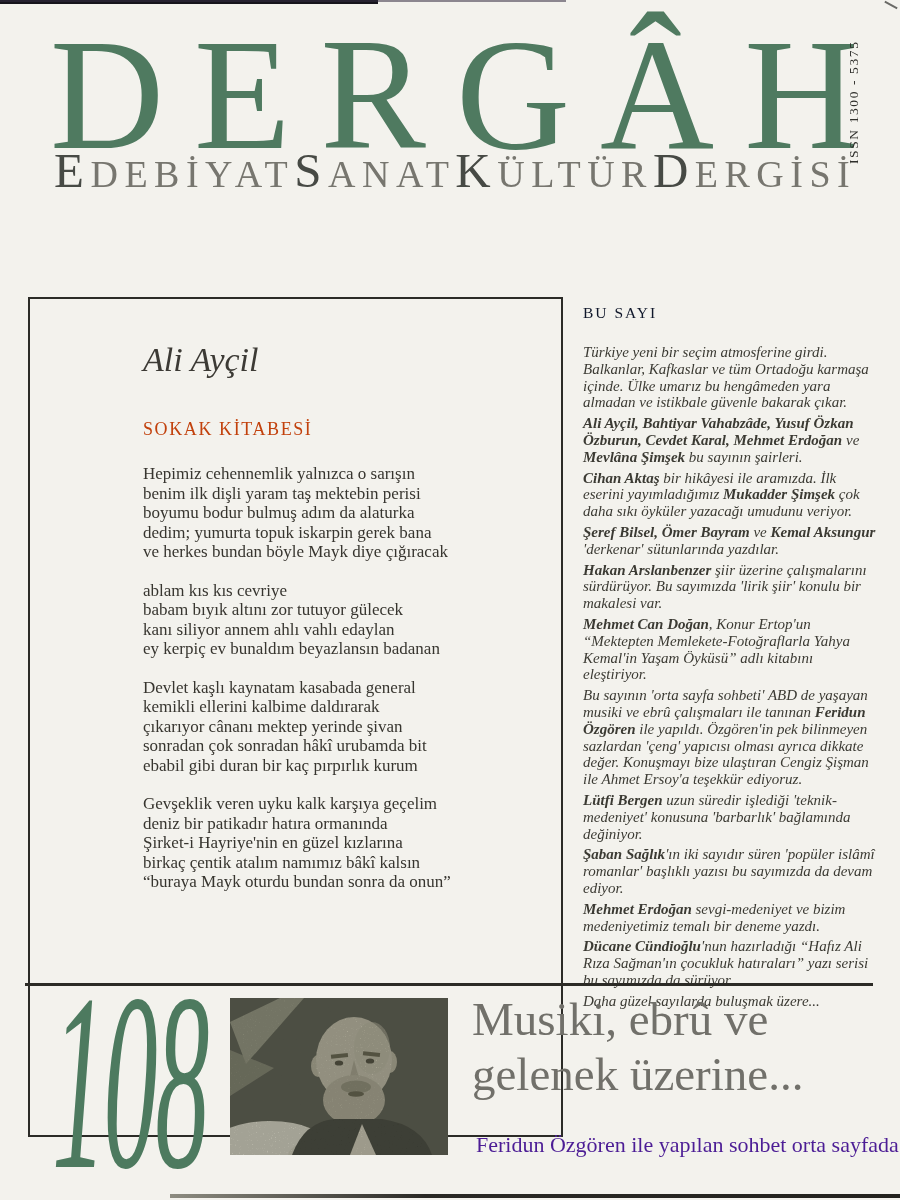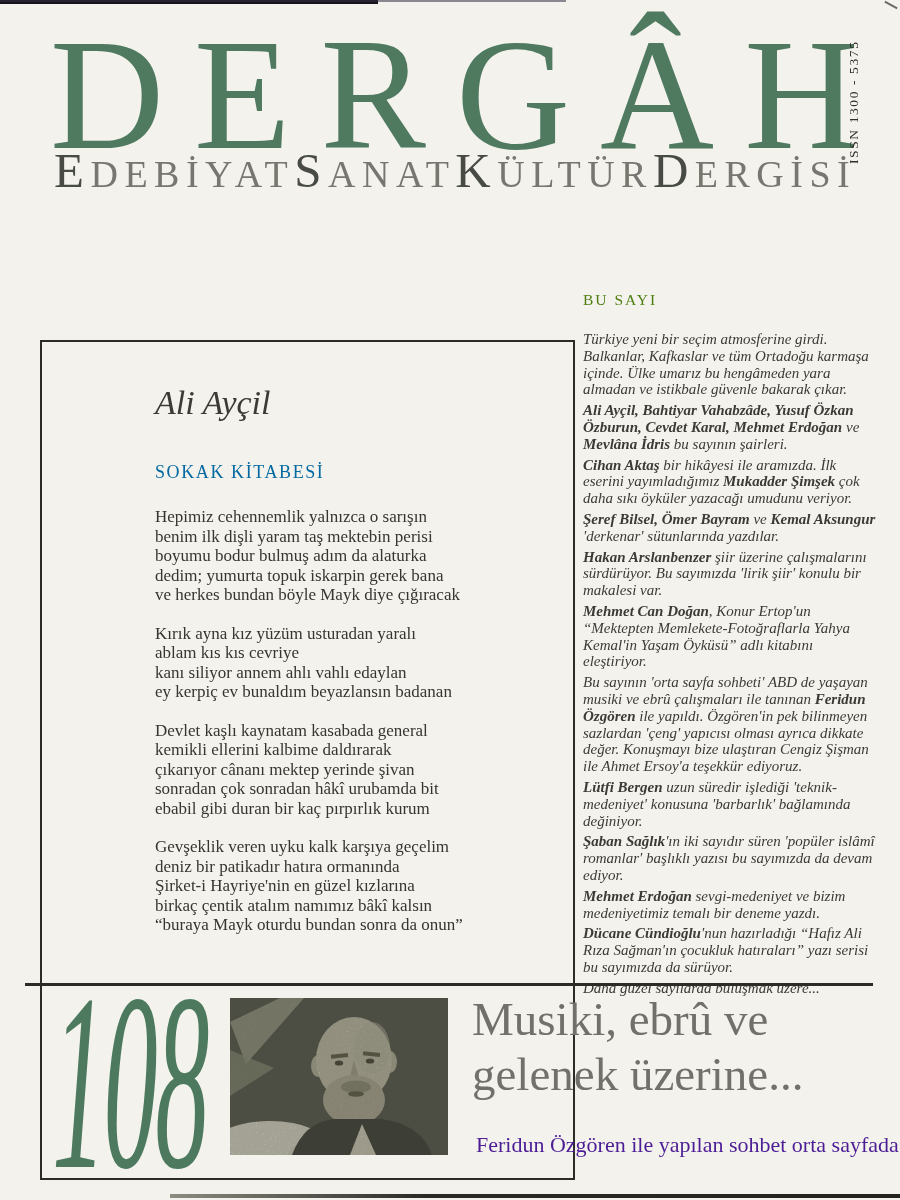--- a/index.html
+++ b/index.html
@@ -24,31 +24,31 @@
     transform-origin:top left;font-size:13.5px;letter-spacing:1.6px;color:#2f2f2b;
     white-space:nowrap;
   }
   .masthead-subtitle{
     position:absolute;left:54px;top:146px;line-height:1;letter-spacing:6.5px;white-space:nowrap;
   }
   .masthead-subtitle .initial{font-size:49px;color:#474a45;}
   .masthead-subtitle .rest{font-size:38px;color:#77766f;margin-top:28px;}
   
   .poem-box{
-    position:absolute;left:40px;top:297px;width:535px;height:840px;
-    border:2px solid #2b2b27;box-sizing:border-box;margin-top:43px;
+    position:absolute;left:28px;top:297px;width:535px;height:840px;
+    border:2px solid #2b2b27;box-sizing:border-box;
   }
   .poem-inner{padding:42px 20px 0 113px;color:#37352f;}
   .poem-author{font-size:34px;font-style:italic;color:#3c3a35;margin:0 0 40px 0;}
-  .poem-title{font-size:18px;letter-spacing:1.6px;color:#0369a1;margin:0 0 24px 0;}
+  .poem-title{font-size:18px;letter-spacing:1.6px;color:#c2410c;margin:0 0 24px 0;}
   .stanza{margin:0 0 19px 0;}
   .stanza .line{font-size:17px;line-height:19.5px;white-space:nowrap;}
   
   .issue-col{position:absolute;left:583px;top:288px;width:297px;color:#3b3a33;}
-  .issue-header{font-size:15.5px;letter-spacing:2px;color:#4d7c0f;margin:3px 0 22px 0;}
+  .issue-header{font-size:15.5px;letter-spacing:2px;color:#0f172a;margin:16px 0 22px 0;}
   .issue-col p{font-style:italic;font-size:15px;line-height:16.8px;margin:0 0 4px 0;}
   .issue-col p .b{font-weight:bold;}
   
   .footer-rule{position:absolute;left:25px;top:983px;width:848px;height:3px;background:#2c2b26;}
   .issue-number{
     position:absolute;left:52px;top:956px;font-size:252px;line-height:252px;
     font-style:italic;color:#4d7a5f;transform:scaleX(.43);transform-origin:left top;
     letter-spacing:-6px;white-space:nowrap;
   }
   .portrait{position:absolute;left:230px;top:998px;width:218px;height:157px;}
@@ -74,22 +74,22 @@
     <div class="poem-title">SOKAK KİTABESİ</div>
     <div id="poem-stanzas">
         <div class="stanza">
           <div class="line">Hepimiz cehennemlik yalnızca o sarışın</div>
           <div class="line">benim ilk dişli yaram taş mektebin perisi</div>
           <div class="line">boyumu bodur bulmuş adım da alaturka</div>
           <div class="line">dedim; yumurta topuk iskarpin gerek bana</div>
           <div class="line">ve herkes bundan böyle Mayk diye çığıracak</div>
         </div>
         <div class="stanza">
-          <div class="line">Kırık ayna kız yüzüm usturadan yaralı</div>
           <div class="line">ablam kıs kıs cevriye</div>
+          <div class="line">babam bıyık altını zor tutuyor gülecek</div>
           <div class="line">kanı siliyor annem ahlı vahlı edaylan</div>
           <div class="line">ey kerpiç ev bunaldım beyazlansın badanan</div>
         </div>
         <div class="stanza">
           <div class="line">Devlet kaşlı kaynatam kasabada general</div>
           <div class="line">kemikli ellerini kalbime daldırarak</div>
           <div class="line">çıkarıyor cânanı mektep yerinde şivan</div>
           <div class="line">sonradan çok sonradan hâkî urubamda bit</div>
           <div class="line">ebabil gibi duran bir kaç pırpırlık kurum</div>
         </div>
@@ -101,21 +101,21 @@
           <div class="line">“buraya Mayk oturdu bundan sonra da onun”</div>
         </div>
       </div>
   </div>
 </div>
 
 <div class="issue-col">
   <div class="issue-header">BU SAYI</div>
   <div id="issue-paragraphs">
       <p><span>Türkiye yeni bir seçim atmosferine girdi. Balkanlar, Kafkaslar ve tüm Ortadoğu karmaşa içinde. Ülke umarız bu hengâmeden yara almadan ve istikbale güvenle bakarak çıkar.</span></p>
-      <p><span class="b">Ali Ayçil, Bahtiyar Vahabzâde, Yusuf Özkan Özburun, Cevdet Karal, Mehmet Erdoğan</span><span> ve </span><span class="b">Mevlâna İdris</span><span> bu sayının şairleri.</span></p>
+      <p><span class="b">Ali Ayçil, Bahtiyar Vahabzâde, Yusuf Özkan Özburun, Cevdet Karal, Mehmet Erdoğan</span><span> ve </span><span class="b">Mevlâna Şimşek</span><span> bu sayının şairleri.</span></p>
       <p><span class="b">Cihan Aktaş</span><span> bir hikâyesi ile aramızda. İlk eserini yayımladığımız </span><span class="b">Mukadder Şimşek</span><span> çok daha sıkı öyküler yazacağı umudunu veriyor.</span></p>
       <p><span class="b">Şeref Bilsel, Ömer Bayram</span><span> ve </span><span class="b">Kemal Aksungur</span><span> 'derkenar' sütunlarında yazdılar.</span></p>
       <p><span class="b">Hakan Arslanbenzer</span><span> şiir üzerine çalışmalarını sürdürüyor. Bu sayımızda 'lirik şiir' konulu bir makalesi var.</span></p>
       <p><span class="b">Mehmet Can Doğan</span><span>, Konur Ertop'un “Mektepten Memlekete-Fotoğraflarla Yahya Kemal'in Yaşam Öyküsü” adlı kitabını eleştiriyor.</span></p>
       <p><span>Bu sayının 'orta sayfa sohbeti' ABD de yaşayan musiki ve ebrû çalışmaları ile tanınan </span><span class="b">Feridun Özgören</span><span> ile yapıldı. Özgören'in pek bilinmeyen sazlardan 'çeng' yapıcısı olması ayrıca dikkate değer. Konuşmayı bize ulaştıran Cengiz Şişman ile Ahmet Ersoy'a teşekkür ediyoruz.</span></p>
       <p><span class="b">Lütfi Bergen</span><span> uzun süredir işlediği 'teknik-medeniyet' konusuna 'barbarlık' bağlamında değiniyor.</span></p>
       <p><span class="b">Şaban Sağlık</span><span>'ın iki sayıdır süren 'popüler islâmî romanlar' başlıklı yazısı bu sayımızda da devam ediyor.</span></p>
       <p><span class="b">Mehmet Erdoğan</span><span> sevgi-medeniyet ve bizim medeniyetimiz temalı bir deneme yazdı.</span></p>
       <p><span class="b">Dücane Cündioğlu</span><span>'nun hazırladığı “Hafız Ali Rıza Sağman'ın çocukluk hatıraları” yazı serisi bu sayımızda da sürüyor.</span></p>
       <p><span>Daha güzel sayılarda buluşmak üzere...</span></p>

